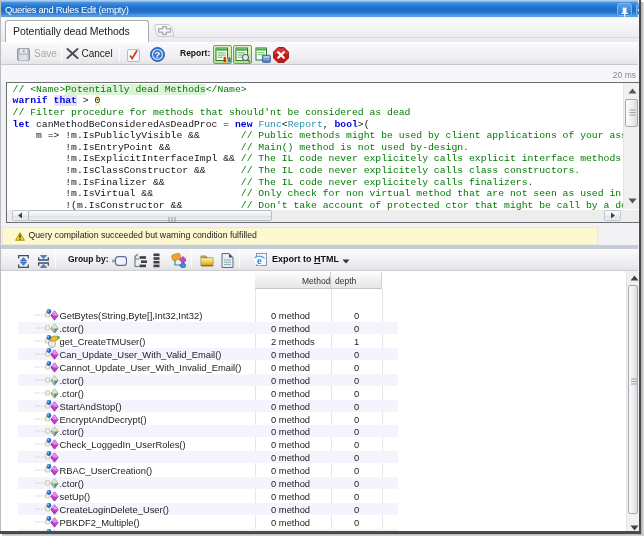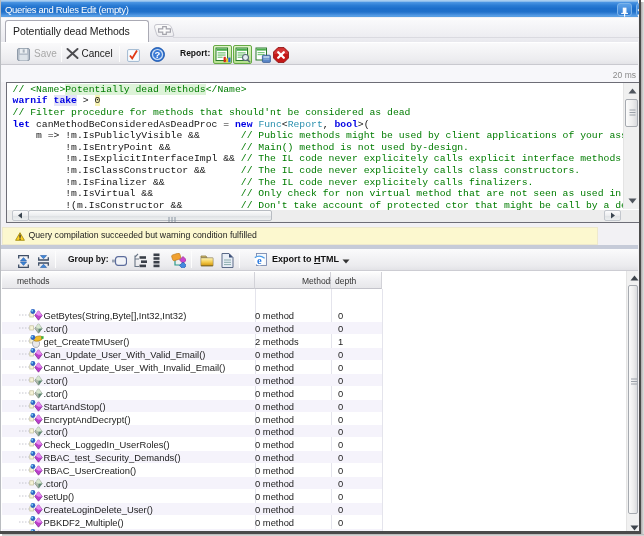--- a/index.html
+++ b/index.html
@@ -51,21 +51,21 @@
 #splitband { position:absolute; left:1px; top:245px; width:637px; height:4px; background:#c6cbd8; }
 
 #toolbar2 { position:absolute; left:1px; top:249px; width:637px; height:22px;
   background:linear-gradient(180deg,#fbfbfc 0%,#ebebee 80%,#e2e2e6 100%); border-bottom:1px solid #cdcdd3; }
 .sep2 { position:absolute; top:2px; width:1px; height:17px; background:#c6c6cc; border-right:1px solid #fdfdfd; }
 
 #grid { position:absolute; left:1px; top:271px; width:637px; height:260px; background:#ffffff; }
 .hcell { position:absolute; top:1px; height:17px; background:linear-gradient(180deg,#fdfdfd,#eeeef1 60%,#e7e7ea);
   border-right:1px solid #d2d2d8; border-bottom:1px solid #c4c4cb; font-size:8.5px; color:#333; }
 .vline { position:absolute; top:18px; width:1px; height:242px; background:#e4e4ec; }
-.row { position:absolute; left:1px; width:380px; height:12px; }
+.row { position:absolute; left:17px; width:380px; height:12px; }
 .row.alt { background:#f5f3fb; }
 .ric { position:absolute; left:16px; top:-1px; }
 .rname { position:absolute; left:41.5px; top:0.5px; font-size:9.4px; color:#1c1c1c; white-space:nowrap; }
 .rcall { position:absolute; left:253px; top:0.5px; font-size:9.4px; color:#1c1c1c; }
 .rdepth { position:absolute; left:336px; top:0.5px; font-size:9.4px; color:#1c1c1c; }
 
 #gvsb { position:absolute; right:0px; top:0px; width:12px; height:260px; background:#f1f1f1; border-left:1px solid #e4e4e4; }
 .sbtn { position:absolute; background:linear-gradient(180deg,#fcfcfd,#ecedef 50%,#dfe2e5 55%,#edeff0); border:1px solid #c3c7cd; border-radius:2px; }
 .sbtn svg { position:absolute; left:-1px; top:-1px; }
 .sthumb { position:absolute; background:linear-gradient(90deg,#fbfbfb,#ebedef 50%,#dde0e3 55%,#eef0f1); border:1px solid #b8bcc2; border-radius:2px; }
@@ -182,21 +182,21 @@
         <line x1="10.8" y1="5.2" x2="5.2" y2="10.8"></line>
       </g>
     </svg>
 </div>
 <div id="dcstrip">
     <span class="dc">Dead Code</span>
     <span class="ms">20 ms</span>
   </div>
 <div id="editor">
 <pre id="code"><span class="c">// &lt;Name&gt;<span class="hlg">Potentially dead Methods</span>&lt;/Name&gt;</span>
-<span class="k">warnif</span> <span class="k hlb">take</span> &gt; <span class="hly">0</span>
+<span class="k">warnif</span> <span class="k hlb">that</span> &gt; <span class="hly">0</span>
 <span class="c">// Filter procedure for methods that should'nt be considered as dead</span>
 <span class="k">let</span> canMethodBeConsideredAsDeadProc = <span class="k">new</span> <span class="t">Func</span>&lt;<span class="t">Report</span>, <span class="k">bool</span>&gt;(
     m =&gt; !m.IsPubliclyVisible &amp;&amp;       <span class="c">// Public methods might be used by client applications of your assemblies.</span>
          !m.IsEntryPoint &amp;&amp;            <span class="c">// Main() method is not used by-design.</span>
          !m.IsExplicitInterfaceImpl &amp;&amp; <span class="c">// The IL code never explicitely calls explicit interface methods implementations.</span>
          !m.IsClassConstructor &amp;&amp;      <span class="c">// The IL code never explicitely calls class constructors.</span>
          !m.IsFinalizer &amp;&amp;             <span class="c">// The IL code never explicitely calls finalizers.</span>
          !m.IsVirtual &amp;&amp;               <span class="c">// Only check for non virtual method that are not seen as used in IL.</span>
          !(m.IsConstructor &amp;&amp;          <span class="c">// Don't take account of protected ctor that might be call by a derived class constructor.</span></pre>
 <div id="evsb">
@@ -320,23 +320,20 @@
       <circle cx="5.4" cy="7.4" r="5" fill="#ffffff"></circle>
       <text x="5.4" y="11" font-size="10.5" font-weight="bold" fill="#2a7ae0" text-anchor="middle" font-family="Liberation Serif">e</text>
       <path d="M0.8 4.6 Q5.5 1.4 10.6 5.2" fill="none" stroke="#4a9ae8" stroke-width="1.3"></path>
     </svg>
   <span style="position:absolute;left:271px;top:5px;font-size:9px;font-weight:bold;color:#111;">Export to <u>H</u>TML</span>
   <svg style="position:absolute;left:341px;top:10px;" width="8" height="5" viewBox="0 0 8 5">
       <path d="M0.5 0.5 L7.5 0.5 L4 4.5 Z" fill="#333"></path>
     </svg>
 </div>
   <div id="grid">
-  <div class="hcell" style="left:1px; width:253px;">
-      <span style="position:absolute;left:15px;top:4px;">methods</span>
-    </div>
   <div class="hcell" style="left:254px; width:76px;">
       <span style="position:absolute;left:3px;top:4px;padding-left:44px;">MethodsCallingMe</span>
     </div>
   <div class="hcell" style="left:330px; width:51px;">
       <span style="position:absolute;left:4px;top:4px;">depth</span>
     </div>
   <div class="vline" style="left:254px;"></div>
   <div class="vline" style="left:330px;"></div>
   <div class="vline" style="left:381px;"></div>
   <div id="rows">
@@ -482,21 +479,20 @@
       </div>
   <div class="row alt" style="top:180px;">
         <svg class="ric" width="26" height="14" viewBox="0 0 26 14">
           <line x1="1" y1="7" x2="12" y2="7" stroke="#c6c6ce" stroke-width="1" stroke-dasharray="1.5,1.5"></line>
           <rect x="11.8" y="4.8" width="3.6" height="4.2" fill="#f6f4da" stroke="#c0bc98" stroke-width="0.7"></rect>
           <polygon points="20.5,2.8 24.2,7.4 20.5,12.2 16.8,7.4" fill="#bc3ecc" stroke="#7c2490" stroke-width="0.7"></polygon>
           <polygon points="20.5,2.8 24.2,7.4 20.5,7.7 17.7,6" fill="#e68cf0"></polygon>
           <circle cx="14.9" cy="3.5" r="2.4" fill="#2f66c4"></circle>
           <circle cx="14.2" cy="2.7" r="0.95" fill="#82d4f2"></circle>
         </svg>
-        <span class="rname">RBAC_test_Security_Demands()</span>
         <span class="rcall">0 method</span>
         <span class="rdepth">0</span>
       </div>
   <div class="row" style="top:193px;">
         <svg class="ric" width="26" height="14" viewBox="0 0 26 14">
           <line x1="1" y1="7" x2="12" y2="7" stroke="#c6c6ce" stroke-width="1" stroke-dasharray="1.5,1.5"></line>
           <rect x="11.8" y="4.8" width="3.6" height="4.2" fill="#f6f4da" stroke="#c0bc98" stroke-width="0.7"></rect>
           <polygon points="20.5,2.8 24.2,7.4 20.5,12.2 16.8,7.4" fill="#bc3ecc" stroke="#7c2490" stroke-width="0.7"></polygon>
           <polygon points="20.5,2.8 24.2,7.4 20.5,7.7 17.7,6" fill="#e68cf0"></polygon>
           <circle cx="14.9" cy="3.5" r="2.4" fill="#2f66c4"></circle>

